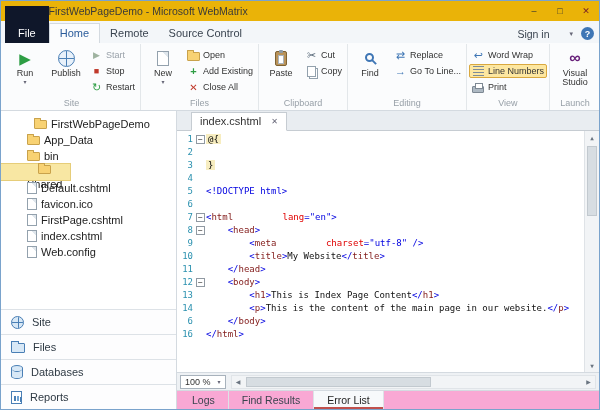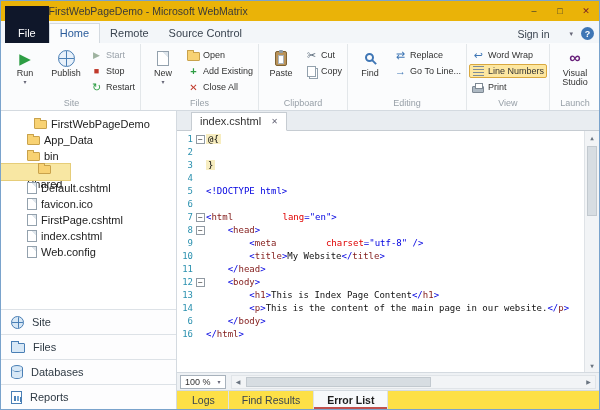--- a/index.html
+++ b/index.html
@@ -111,23 +111,23 @@
   .varrow { height:13px; display:flex; align-items:center; justify-content:center; font-size:6px; color:#6a7480; flex:none; }
   .vthumb { margin:2px; height:70px; background:#d7dde2; border:1px solid #c2c9cf; }
   .vfill { flex:1; }
   .statusrow { height:18px; background:#eef1f4; border-top:1px solid #d4dae0; display:flex; align-items:center; padding:0 3px; gap:5px; flex:none; }
   .zoom { background:#fff; border:1px solid #a8b2bc; height:14px; display:flex; align-items:center; font-size:9px; padding:0 4px; gap:7px; color:#333; }
   .zoom .caret { font-size:6px; color:#667; }
   .hscroll { flex:1; height:14px; background:#f2f4f6; border:1px solid #e0e4e8; position:relative; display:flex; align-items:center; }
   .harrow { width:13px; text-align:center; font-size:6px; color:#6a7480; flex:none; }
   .htrack { flex:1; position:relative; height:100%; }
   .hthumb { position:absolute; left:1px; top:1px; bottom:1px; width:55%; background:#d7dde2; border:1px solid #c2c9cf; }
-  .bottomtabs { height:19px; background:#fde047; border-top:1px solid #d4dae0; display:flex; align-items:stretch; padding-left:2px; flex:none; }
+  .bottomtabs { height:19px; background:#f9a8d4; border-top:1px solid #d4dae0; display:flex; align-items:stretch; padding-left:2px; flex:none; }
   .btab { display:flex; align-items:center; padding:0 13px; font-size:10.5px; color:#3a444e; border-right:1px solid #dde2e7; }
-  .btab.active { background:#f7f9fb; box-shadow:inset 0 -2px 0 #c0504d; color:#1e1e1e;font-weight:bold; }
+  .btab.active { background:#f7f9fb; box-shadow:inset 0 -2px 0 #c0504d; color:#1e1e1e; }
 </style>
 </head>
 <body>
 
 <div class="window">
 
   <div class="titlebar">
     <div class="qat">
       <span class="appicon"></span>
       <svg width="11" height="11" viewBox="0 0 11 11">

